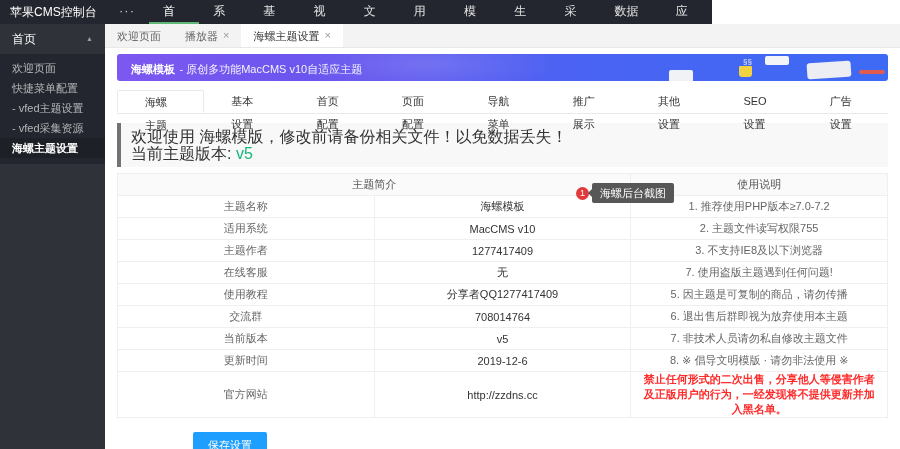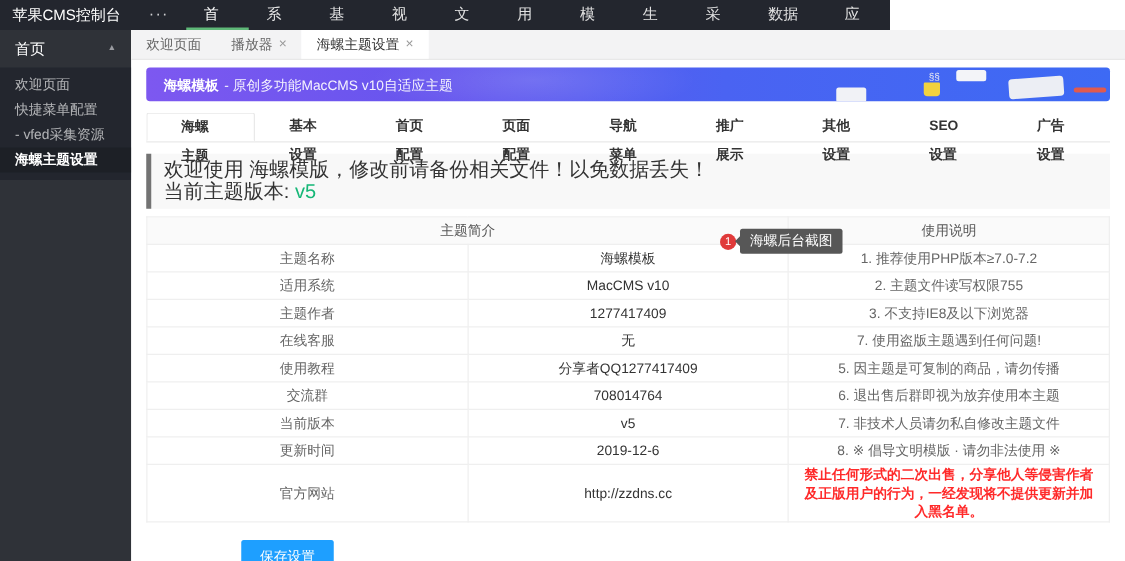--- a/index.html
+++ b/index.html
@@ -44,21 +44,21 @@
                   background:radial-gradient(closest-side, rgba(255,255,255,.14), rgba(255,255,255,0)); }
   .banner .shape { position:absolute; }
   .sh-bubble { left:648px; top:2px; width:24px; height:9px; background:#f3f4f8; border-radius:2px; }
   .sh-mug { left:622px; top:12px; width:13px; height:11px; background:#f2d23e; border-radius:1px 1px 3px 3px; }
   .sh-steam { left:626px; top:4px; color:#e8e9f2; font-size:8px; line-height:8px; }
   .sh-laptop { left:690px; top:8px; width:44px; height:16px; background:#eceef4; border-radius:3px; transform:rotate(-4deg); }
   .sh-pencil { left:742px; top:16px; width:26px; height:4px; background:#e05a4e; border-radius:2px; }
   .sh-paper { left:552px; top:16px; width:24px; height:12px; background:#f1f2f6; border-radius:2px; }
 
   .theme-tabs { display:flex; margin-top:9px; border-bottom:1px solid #e9e9e9; height:24px; }
-  .ttab { font-size:11px; color:#333; line-height:23px; padding:0 27px; cursor:pointer;font-weight:bold; }
+  .ttab { font-size:11px; color:#333; line-height:23px; padding:0 27px; cursor:pointer; }
   .ttab.active { background:#fff; border:1px solid #e9e9e9; border-bottom:1px solid #fff; border-radius:2px 2px 0 0; }
 
   .alert { margin-top:9px; background:#f8f8f8; border-left:4px solid #737373; padding:5px 10px;
            font-size:16px; color:#333; line-height:17px; }
   .ver { color:#16b777; }
 
   table.info { width:100%; margin-top:6px; border-collapse:collapse; font-size:11px; table-layout:fixed; }
   table.info th, table.info td { border:1px solid #efefef; padding:0 10px; height:22px; text-align:center; font-weight:normal; }
   table.info th { background:#fafafa; color:#555; }
   .c-label { width:62px; color:#666; }
@@ -117,20 +117,21 @@
   <div class="side-header">
     <span>首页</span>
     <span class="caret">▲</span>
   </div>
   <div class="side-menu">
 
       <a class="side-item">欢迎页面</a>
 
       <a class="side-item">快捷菜单配置</a>
 
+      <a class="side-item">- vfed主题设置</a>
 
       <a class="side-item">- vfed采集资源</a>
 
       <a class="side-item active">海螺主题设置</a>
 
   </div>
 </aside>
 
 <main class="main">
   <div class="tabbar">

